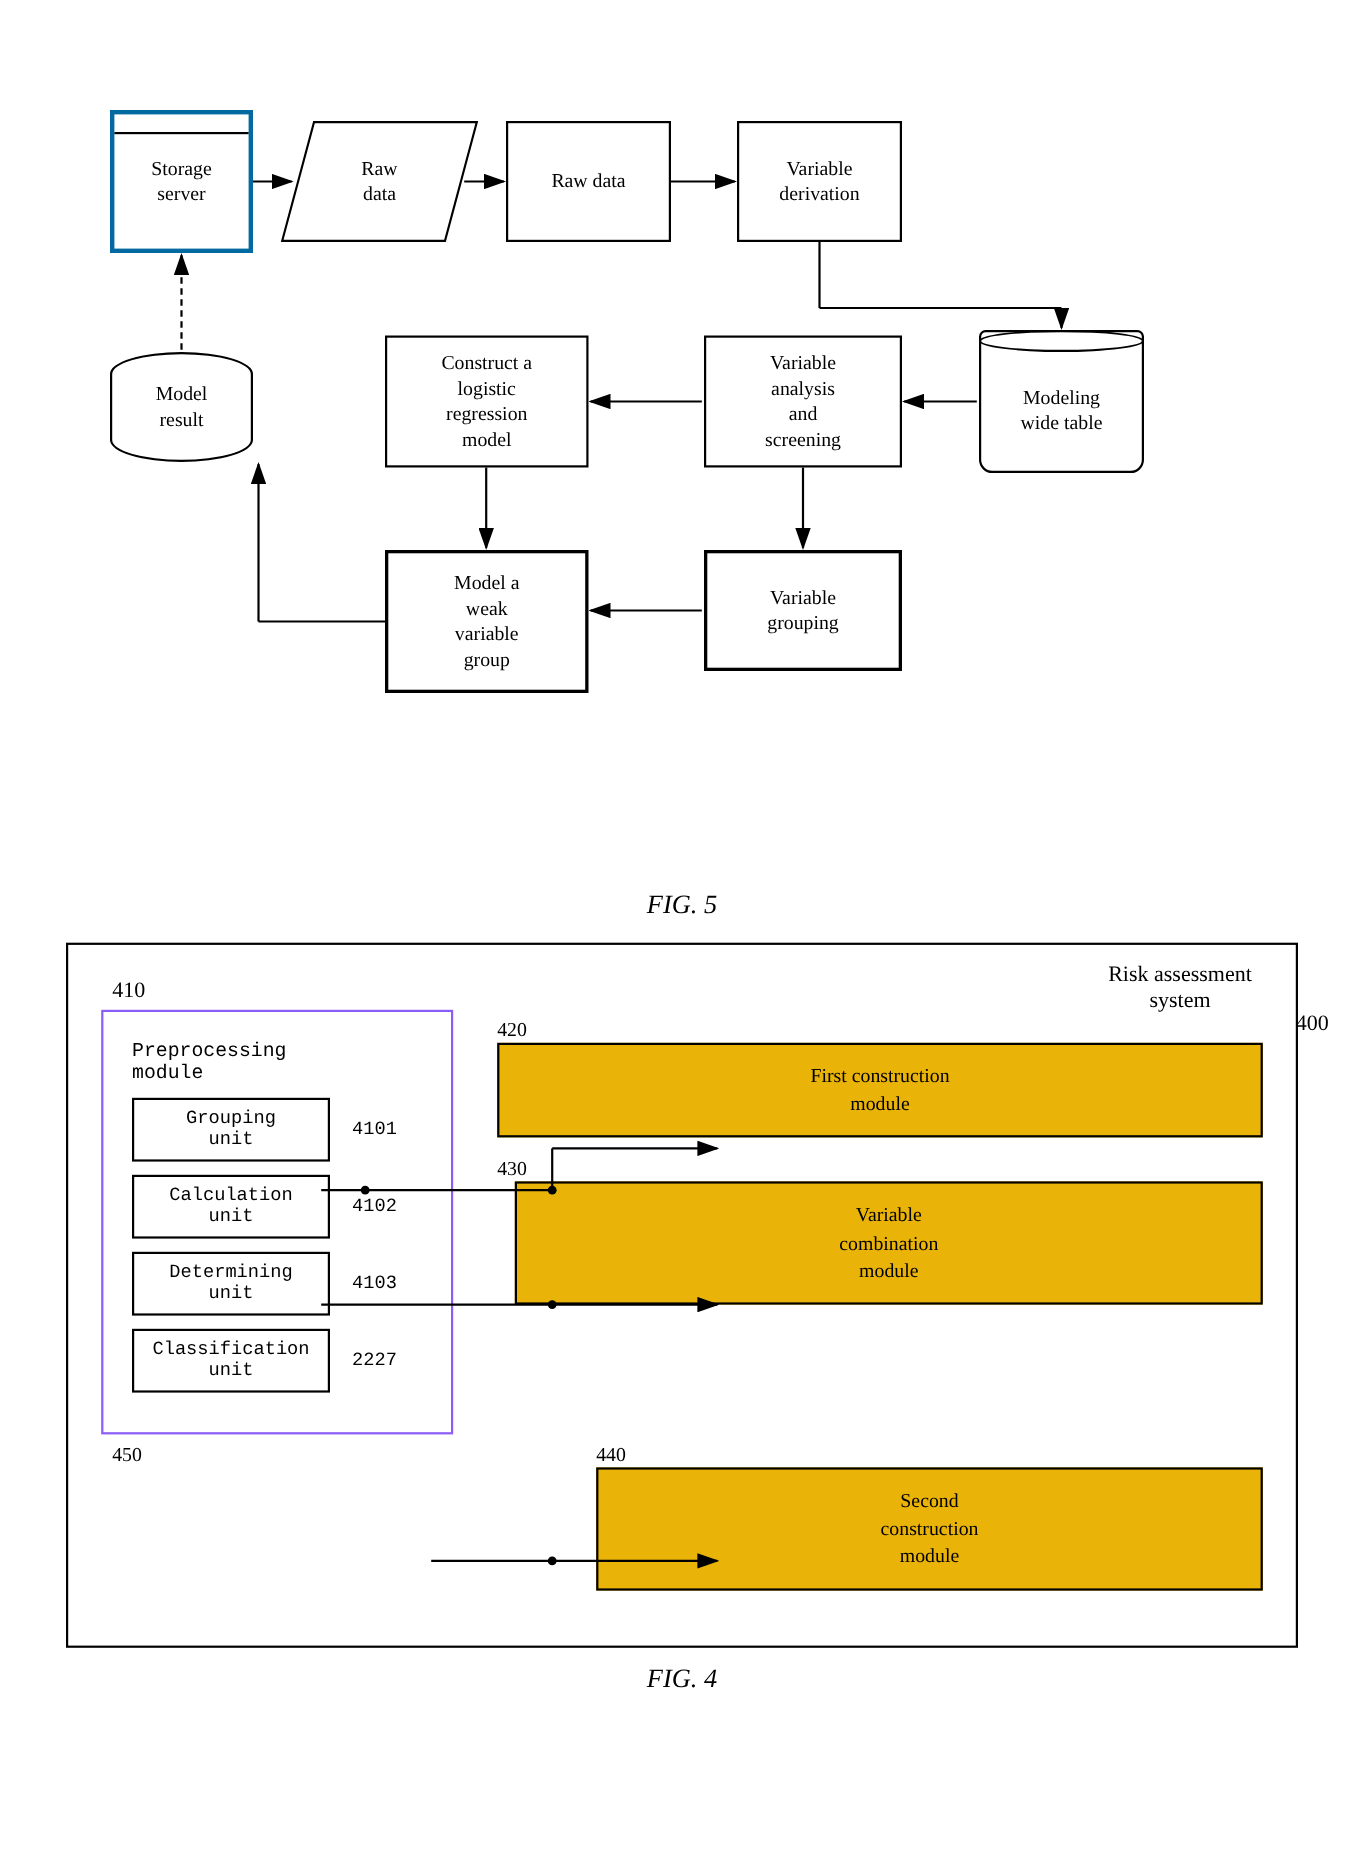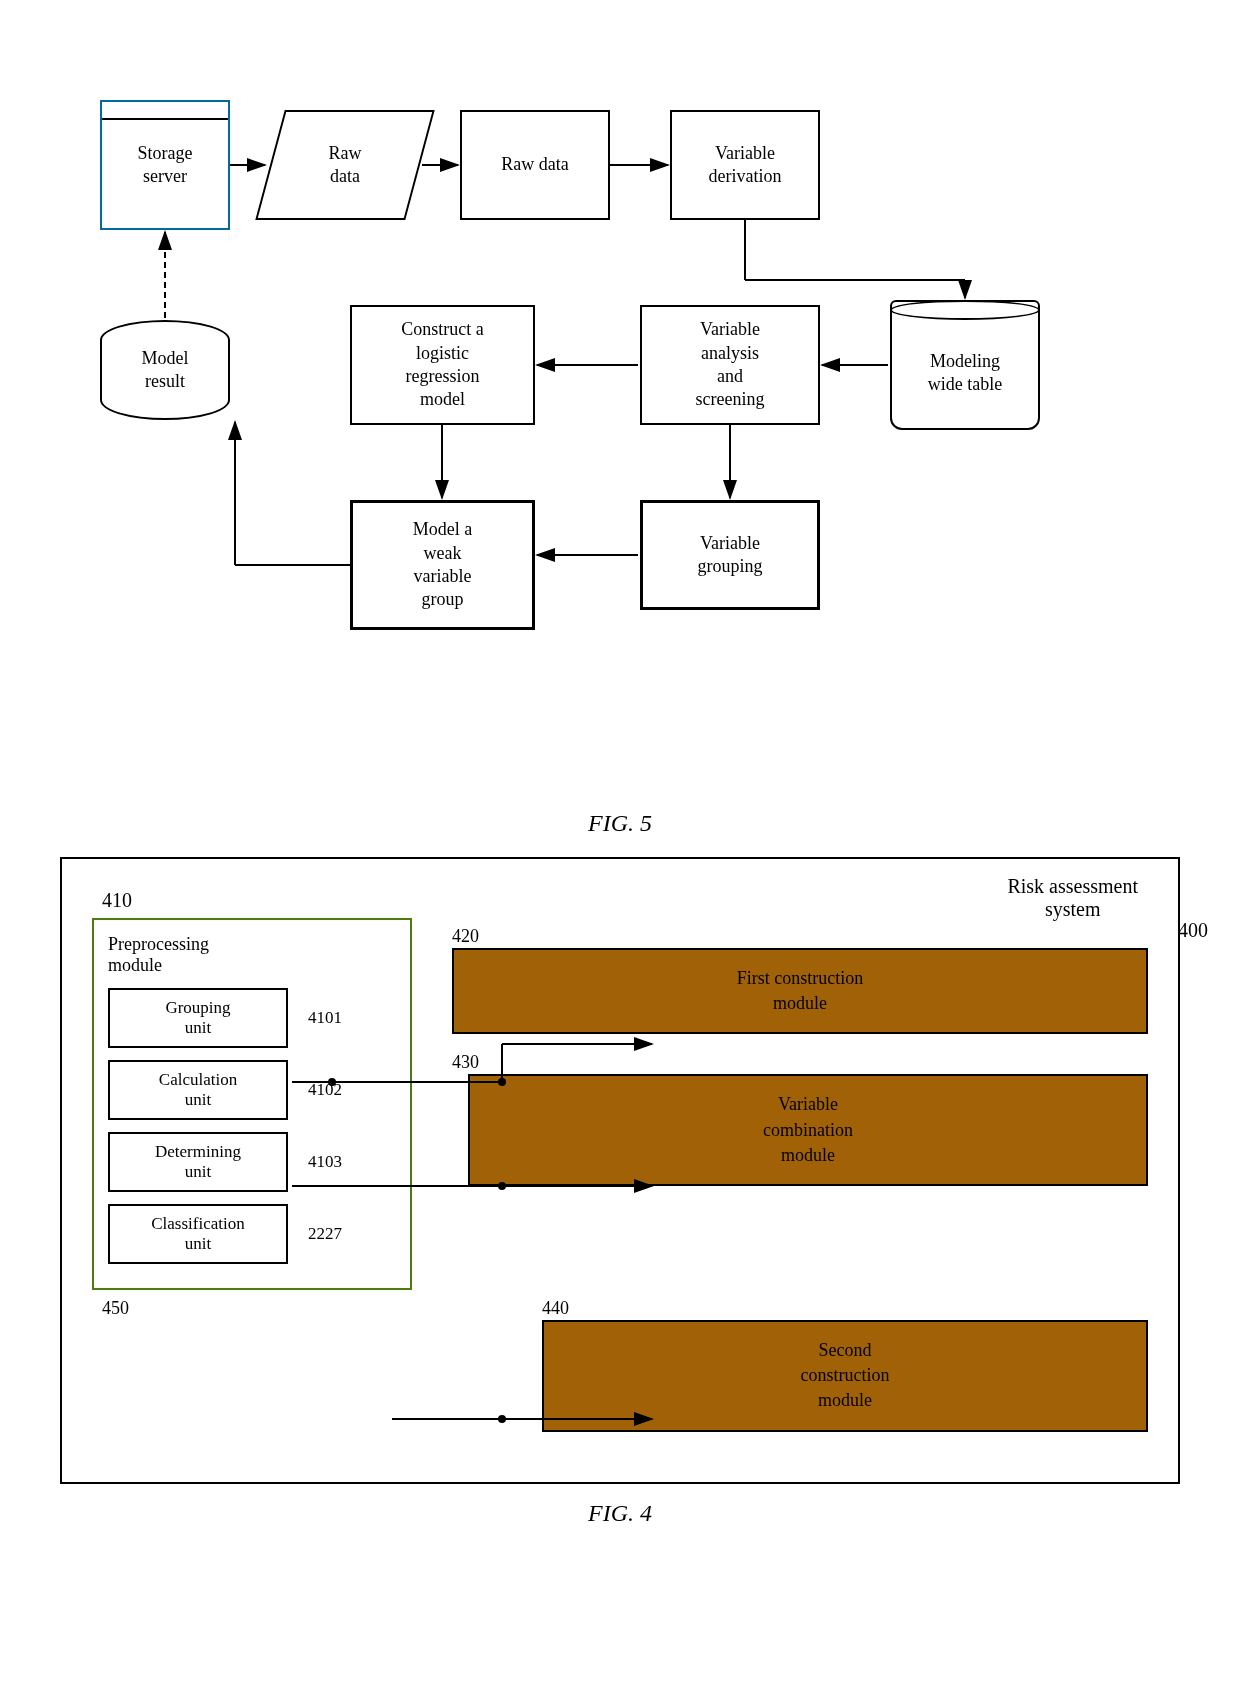--- a/index.html
+++ b/index.html
@@ -101,21 +101,21 @@
 
     
     .storage-box {
       position: absolute;
       display: flex;
       align-items: center;
       justify-content: center;
       text-align: center;
       font-size: 18px;
       line-height: 1.3;
-      border: 2px solid #0369a1;
+      border: 4px solid #0369a1;
       background: #fff;
     }
     .storage-inner {
       position: absolute;
       top: 16px;
       left: 0;
       right: 0;
       border-top: 2px solid #000;
     }
 
@@ -175,23 +175,24 @@
       gap: 40px;
       position: relative;
     }
 
     .left-col {
       width: 320px;
       flex-shrink: 0;
     }
 
     .preprocessing-box {
-      border: 2px solid #4d7c0f;
-      padding: 14px;
-      position: relative;
+      border: 2px solid #8b5cf6;
+      padding: 26px;
+      position: relative;
+      font-family: Liberation Mono, monospace;
     }
 
     .preprocessing-title {
       font-size: 18px;
       margin-bottom: 12px;
     }
 
     .unit-box {
       border: 2px solid #000;
       width: 180px;
@@ -215,21 +216,21 @@
       flex: 1;
       position: relative;
     }
 
     .module-box {
       border: 2px solid #000;
       padding: 16px 20px;
       text-align: center;
       font-size: 18px;
       line-height: 1.4;
-      background: #a16207;
+      background: #eab308;
       position: relative;
     }
 
     .fig-caption {
       text-align: center;
       font-size: 24px;
       margin-top: 16px;
       font-style: italic;
     }
 

